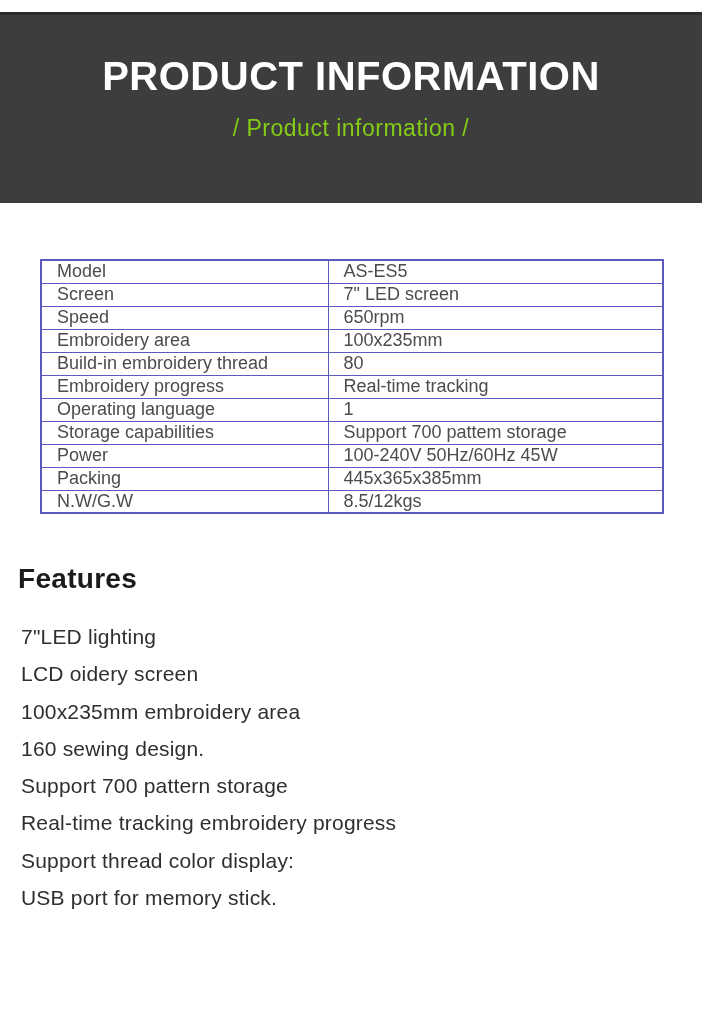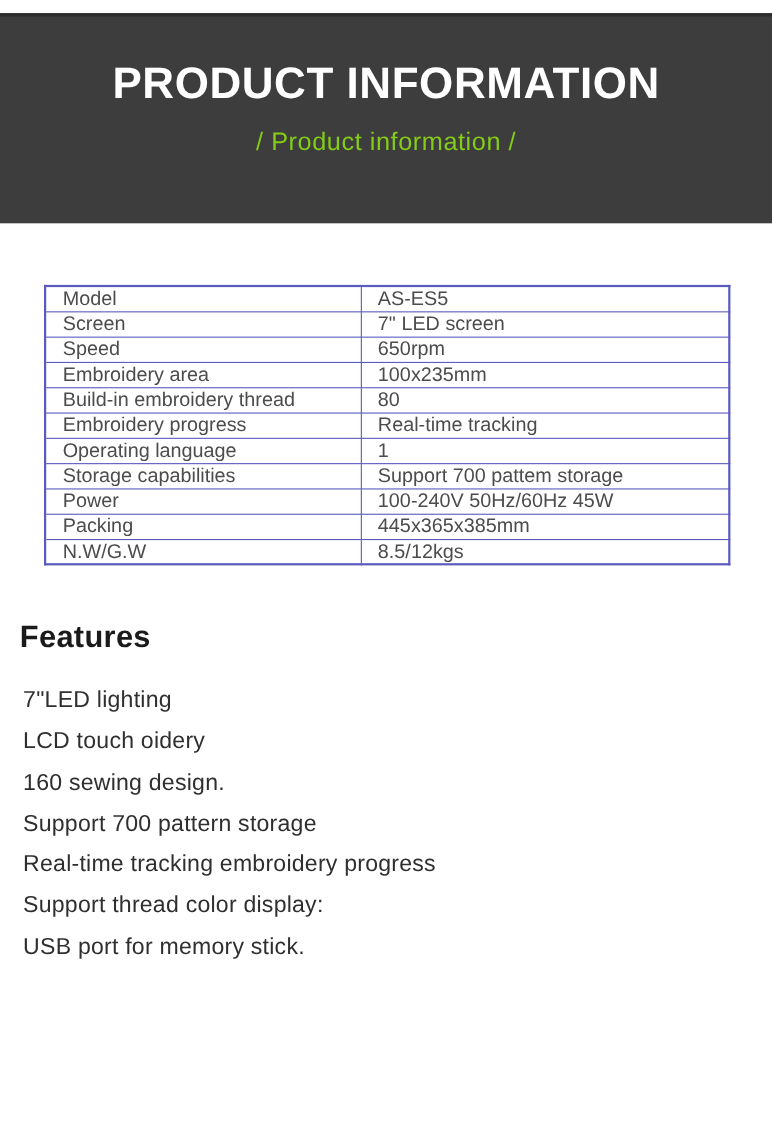--- a/index.html
+++ b/index.html
@@ -137,21 +137,22 @@
           <td class="spec-value">8.5/12kgs</td>
         </tr>
       </tbody>
     </table>
   </div>
 
   <div class="features">
     <div class="features-heading">Features</div>
     <ul class="feature-list">
       <li>7"LED lighting</li>
-      <li>LCD touch oidery</li>
+      <li>LCD oidery screen</li>
+      <li>100x235mm embroidery area</li>
       <li>160 sewing design.</li>
       <li>Support 700 pattern storage</li>
       <li>Real-time tracking embroidery progress</li>
       <li>Support thread color display:</li>
       <li>USB port for memory stick.</li>
     </ul>
   </div>
 
 </div>
 

